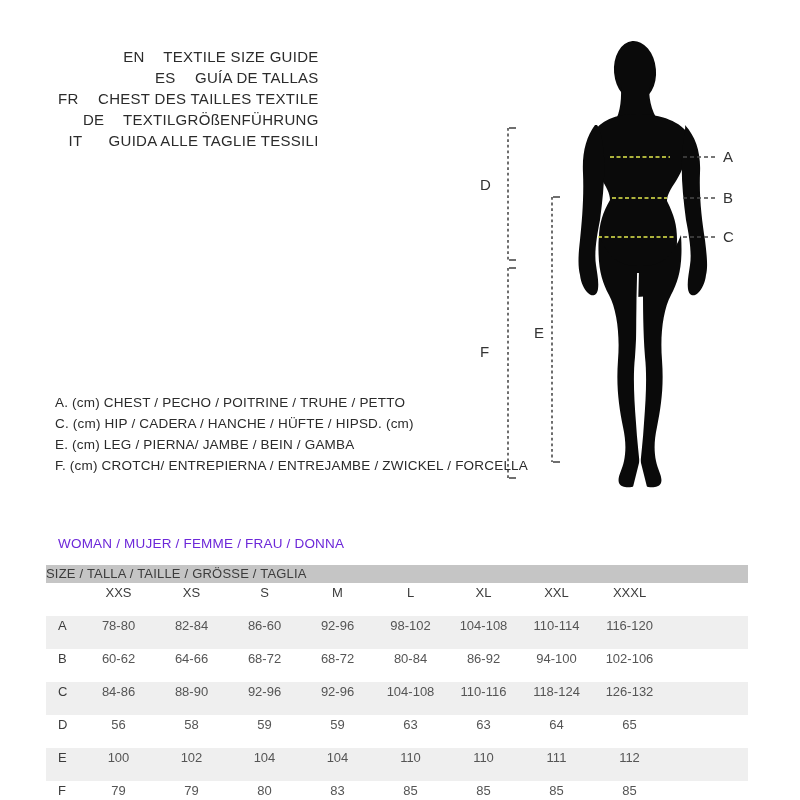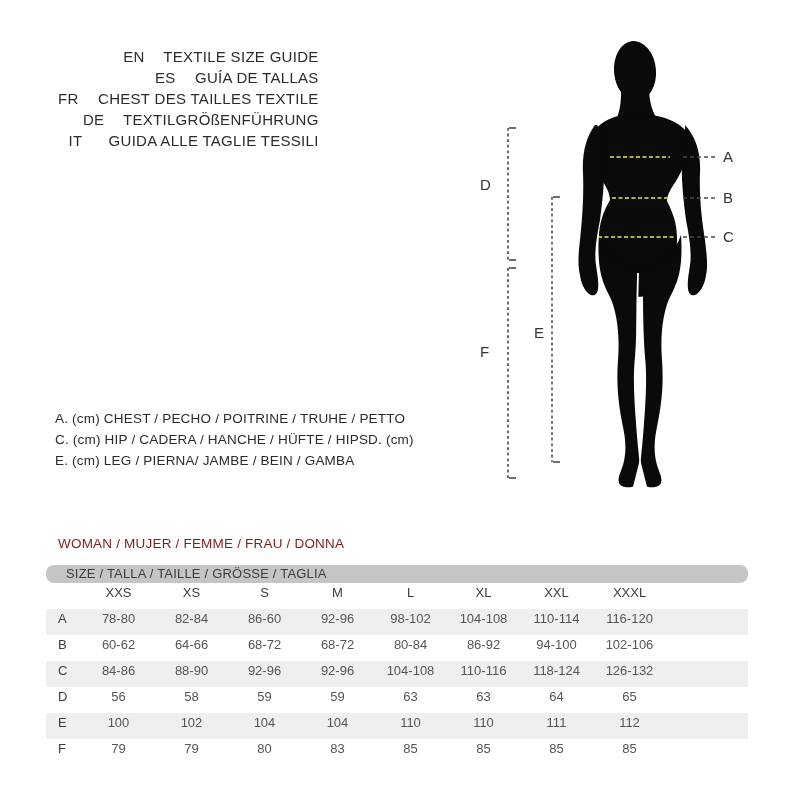--- a/index.html
+++ b/index.html
@@ -10,33 +10,33 @@
   .lang-list{position:absolute;left:58px;top:46px;}
   .lang-row{display:flex;height:21px;line-height:21px;font-size:15px;font-weight:500;
             color:#2b2b2b;letter-spacing:.3px;justify-content:flex-end;}
   .lang-code{width:40px;}
 
   
   .figure{position:absolute;left:470px;top:25px;}
   .figure text{font-family:"Liberation Sans",sans-serif;font-size:15px;}
 
   
-  .legend{position:absolute;left:55px;top:392px;margin-top:16px;}
+  .legend{position:absolute;left:55px;top:392px;}
   .legend-item{height:21px;line-height:21px;font-size:13.5px;font-weight:500;
                color:#2b2b2b;letter-spacing:.2px;}
 
   
   .gender{position:absolute;left:58px;top:533px;height:21px;line-height:21px;
-          font-size:13.5px;font-weight:500;color:#7f1d1d;letter-spacing:.2px;}
+          font-size:13.5px;font-weight:500;color:#6d28d9;letter-spacing:.2px;}
 
   
   .size-table{position:absolute;left:46px;top:565px;width:702px;font-size:13px;color:#555;}
   .t-header{height:18px;line-height:18px;background:#c5c5c5;color:#3c3c3c;
-            padding-left:20px;font-size:13px;letter-spacing:.2px;border-radius:8px;}
-  .t-row{display:grid;grid-template-columns:36px repeat(8,73px) 1fr;height:26px;line-height:19px;}
+            padding-left:0;font-size:13px;letter-spacing:.2px;}
+  .t-row{display:grid;grid-template-columns:36px repeat(8,73px) 1fr;height:33px;line-height:19px;}
   .t-row.alt{background:#efefef;}
   .c{text-align:center;}
   .c.lbl{text-align:left;padding-left:12px;color:#3c3c3c;}
   .sizes .c{color:#3c3c3c;}
 </style>
 </head>
 <body>
 
 <div class="canvas">
 
@@ -118,20 +118,21 @@
       <text x="10" y="165" fill="#333333">D</text>
       <text x="64" y="313" fill="#333333">E</text>
       <text x="10" y="332" fill="#333333">F</text>
     </g>
   </svg>
 
   <div class="legend">
     <div class="legend-item">A. (cm) CHEST / PECHO / POITRINE / TRUHE / PETTO</div>
     <div class="legend-item">C. (cm) HIP / CADERA / HANCHE / HÜFTE / HIPSD. (cm)</div>
     <div class="legend-item">E. (cm) LEG / PIERNA/ JAMBE / BEIN / GAMBA</div>
+    <div class="legend-item">F. (cm) CROTCH/ ENTREPIERNA / ENTREJAMBE / ZWICKEL / FORCELLA</div>
   </div>
 
   <div class="gender">WOMAN / MUJER / FEMME / FRAU / DONNA</div>
 
   <div class="size-table">
     <div class="t-header">SIZE / TALLA / TAILLE / GRÖSSE / TAGLIA</div>
 
     <div class="t-row sizes">
       <span class="c lbl"></span>
       <span class="c">XXS</span>

